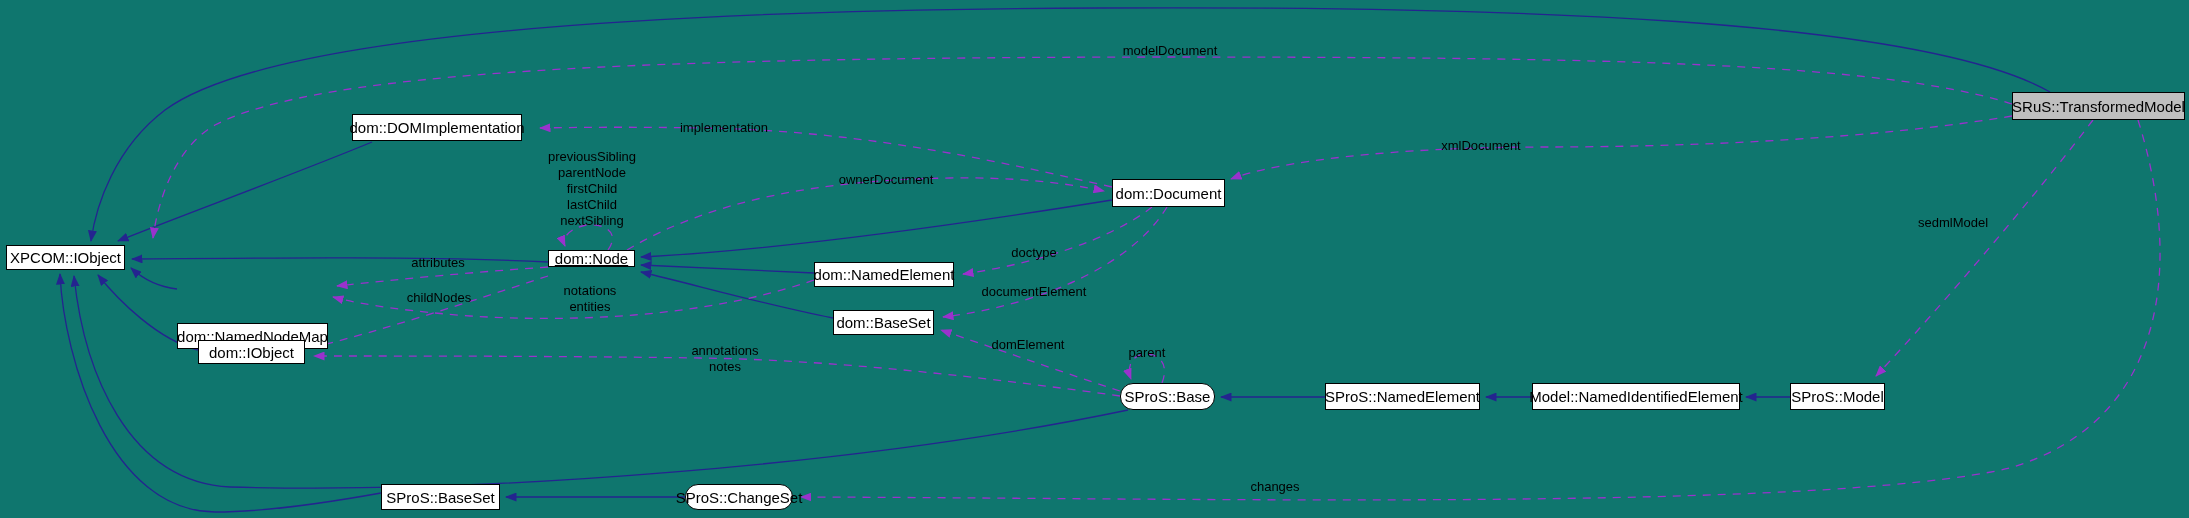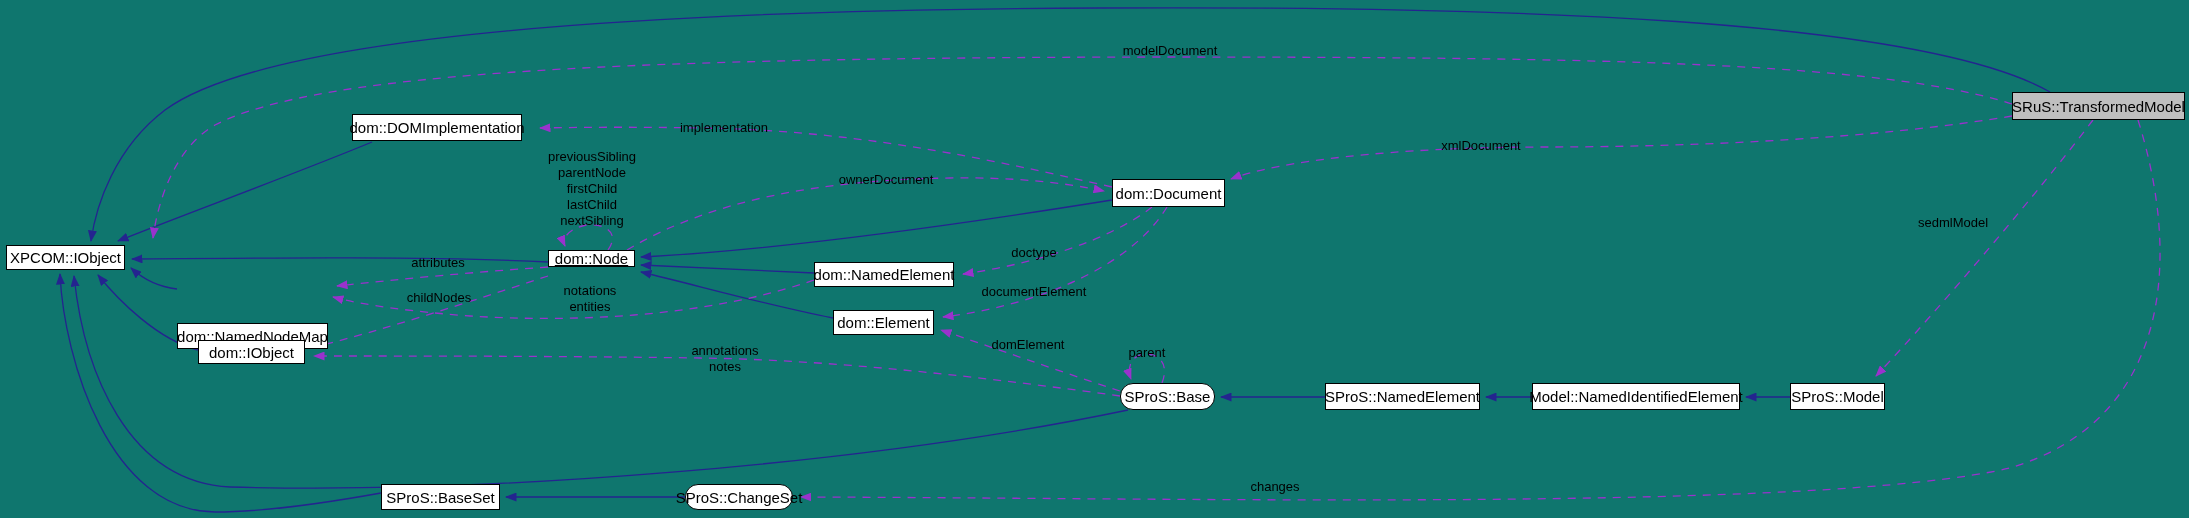--- a/index.html
+++ b/index.html
@@ -95,21 +95,21 @@
     <text class="elabel" x="1147" y="357">parent</text>
     <text class="elabel" x="1275" y="491">changes</text>
   </svg>
 
   <div class="uml-node" style="left:6px;top:245px;width:119px;height:25px;">XPCOM::IObject</div>
   <div class="uml-node" style="left:352px;top:114px;width:170px;height:27px;">dom::DOMImplementation</div>
   <div class="uml-node" style="left:177px;top:275px;width:151px;height:26px;margin-top:48px;">dom::NamedNodeMap</div>
   <div class="uml-node" style="left:198px;top:340px;width:107px;height:24px;">dom::IObject</div>
   <div class="uml-node" style="left:548px;top:250px;width:87px;height:17px;text-decoration:underline;">dom::Node</div>
   <div class="uml-node" style="left:814px;top:262px;width:140px;height:25px;">dom::NamedElement</div>
-  <div class="uml-node" style="left:833px;top:310px;width:101px;height:25px;">dom::Element</div>
+  <div class="uml-node" style="left:833px;top:310px;width:101px;height:25px;">dom::BaseSet</div>
   <div class="uml-node" style="left:1112px;top:179px;width:113px;height:28px;">dom::Document</div>
   <div class="uml-node" style="left:1120px;top:383px;width:95px;height:27px;border-radius:13px;">SProS::Base</div>
   <div class="uml-node" style="left:1325px;top:383px;width:155px;height:27px;">SProS::NamedElement</div>
   <div class="uml-node" style="left:1532px;top:383px;width:208px;height:27px;">Model::NamedIdentifiedElement</div>
   <div class="uml-node" style="left:1790px;top:383px;width:95px;height:27px;">SProS::Model</div>
   <div class="uml-node highlight" style="left:2012px;top:92px;width:173px;height:28px;">SRuS::TransformedModel</div>
   <div class="uml-node" style="left:381px;top:484px;width:119px;height:26px;">SProS::BaseSet</div>
   <div class="uml-node" style="left:685px;top:484px;width:108px;height:26px;border-radius:13px;">SProS::ChangeSet</div>
 
 </div>

